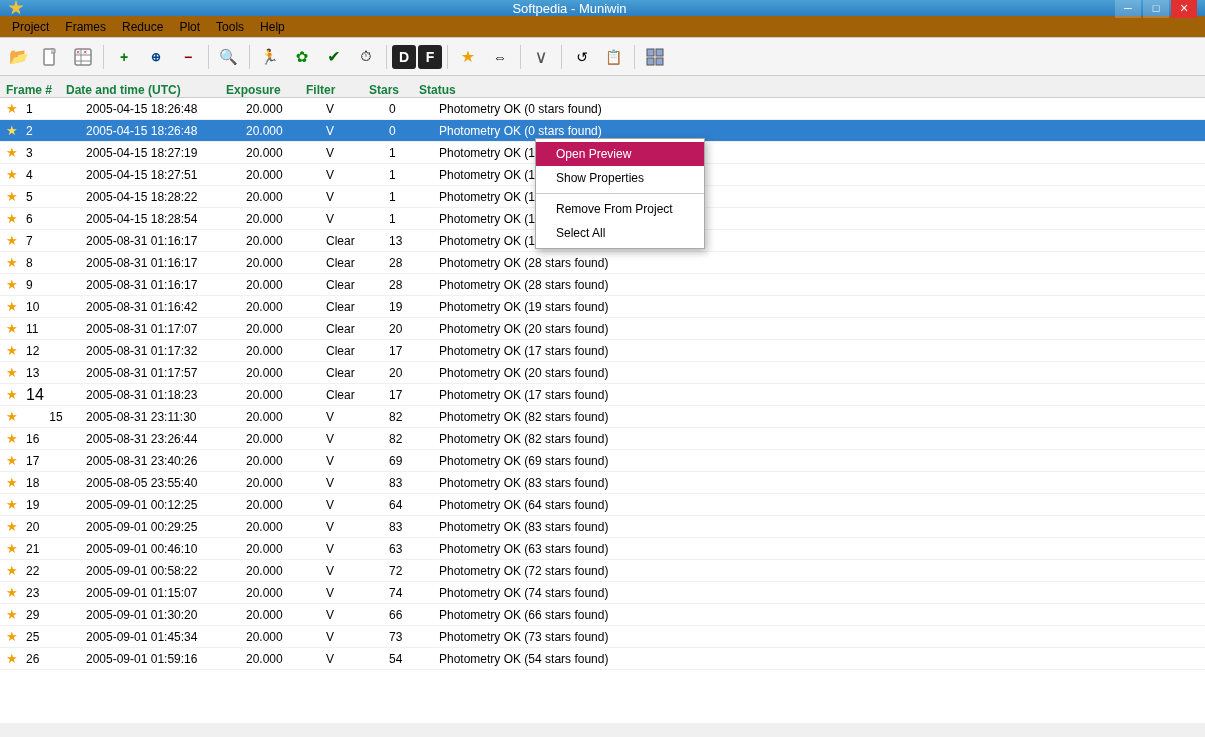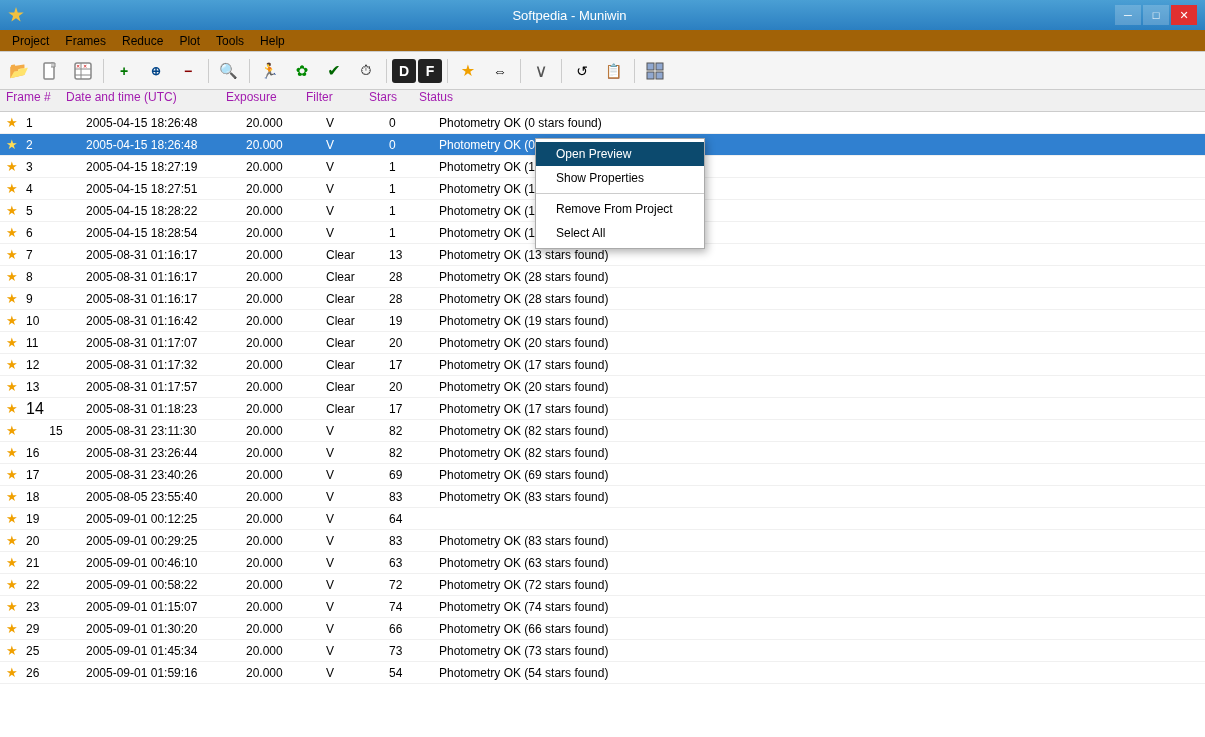--- a/index.html
+++ b/index.html
@@ -10,21 +10,21 @@
       width: 1205px;
       height: 737px;
       overflow: hidden;
       user-select: none;
     }
 
     
     #titlebar {
       background: linear-gradient(to bottom, #4a9fd4, #2b7fc1);
       color: white;
-      height: 30px;
+      height: 16px;
       display: flex;
       align-items: center;
       justify-content: flex-end;
       padding: 7px 8px;
     }
     #titlebar .title {
       flex: 1;
       text-align: center;
       font-size: 13px;
       font-weight: normal;
@@ -92,27 +92,27 @@
     #main {
       display: flex;
       flex-direction: column;
       height: calc(737px - 30px - 22px - 38px - 22px);
     }
 
     
     #table-header {
       background: #f0f0f0;
       display: flex;
-      align-items: flex-start;
+      align-items: flex-end;
       height: 22px;
       border-bottom: 1px solid #ccc;
       padding-left: 6px;
       font-size: 12px;
-      font-weight: normal;
-      color: #a21caf;
+      font-weight: bold;
+      color: #15803d;
     }
     .col-frame { width: 60px; }
     .col-date { width: 160px; }
     .col-exp { width: 80px; }
     .col-filter { width: 63px; }
     .col-stars { width: 50px; }
     .col-status { flex: 1; }
 
     
     #table-body {
@@ -150,21 +150,21 @@
       box-shadow: 2px 3px 8px rgba(0,0,0,0.3);
       min-width: 170px;
       z-index: 100;
       padding: 3px 0;
     }
     .ctx-item {
       padding: 5px 20px;
       cursor: pointer;
       font-size: 12px;
     }
-    .ctx-item.active { background: #0c4a6e; color: white; }
+    .ctx-item.active { background: #be185d; color: white; }
     .ctx-sep {
       height: 1px;
       background: #ccc;
       margin: 3px 0;
     }
 
     
     #table-body::-webkit-scrollbar { width: 14px; }
     #table-body::-webkit-scrollbar-track { background: #f0f0f0; }
     #table-body::-webkit-scrollbar-thumb { background: #c0c0c0; border: 1px solid #aaa; }
@@ -415,20 +415,21 @@
       <span class="col-stars">83</span>
       <span class="col-status">Photometry OK (83 stars found)</span>
     </div>
       <div class="table-row">
       <span class="row-star">★</span>
       <span class="col-frame" style="font-size:12px;">19</span>
       <span class="col-date">2005-09-01 00:12:25</span>
       <span class="col-exp">20.000</span>
       <span class="col-filter">V</span>
       <span class="col-stars">64</span>
+      <span class="col-status">Photometry OK (64 stars found)</span>
     </div>
       <div class="table-row">
       <span class="row-star">★</span>
       <span class="col-frame" style="font-size:12px;">20</span>
       <span class="col-date">2005-09-01 00:29:25</span>
       <span class="col-exp">20.000</span>
       <span class="col-filter">V</span>
       <span class="col-stars">83</span>
       <span class="col-status">Photometry OK (83 stars found)</span>
     </div>

